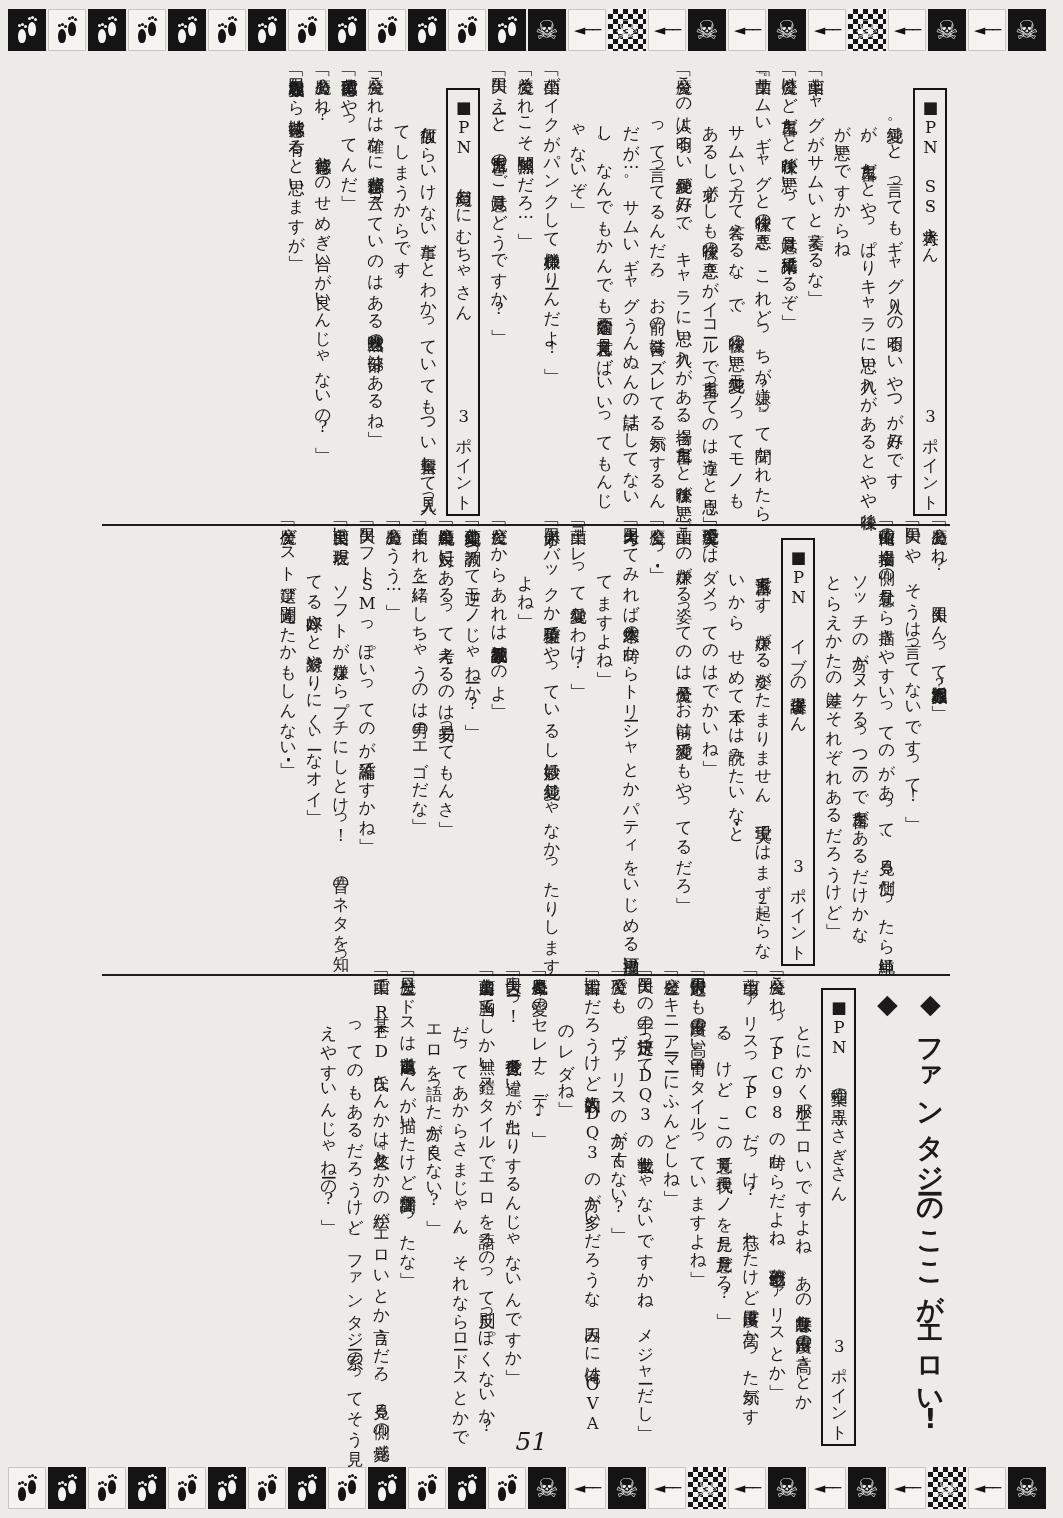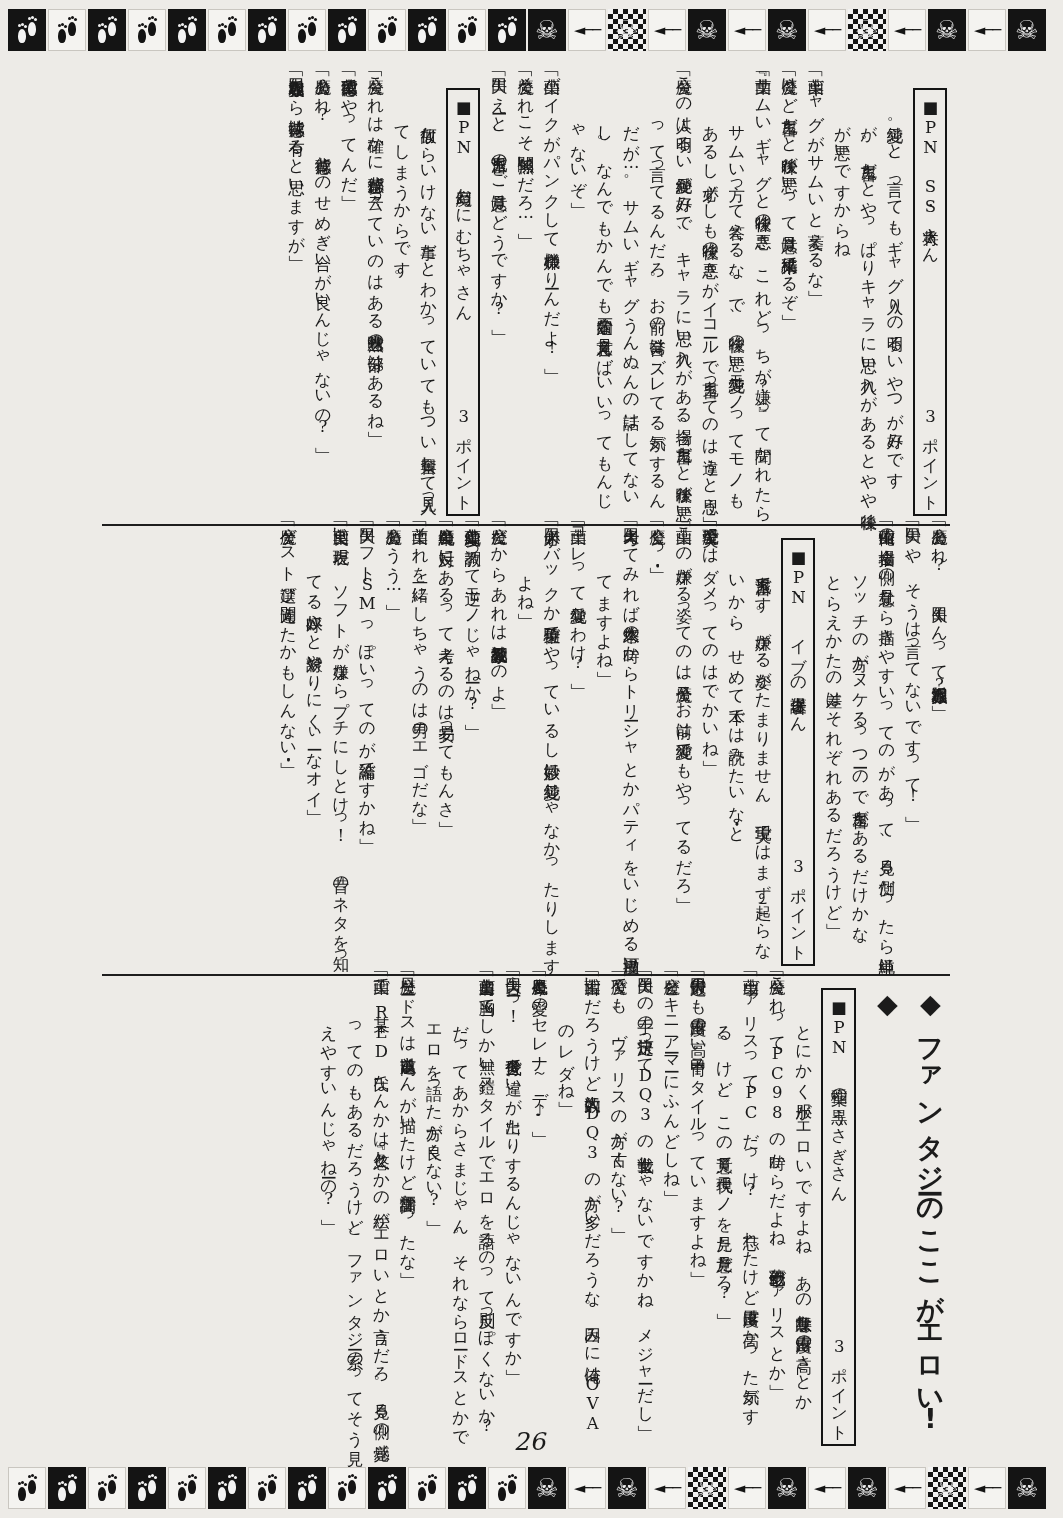--- a/index.html
+++ b/index.html
@@ -240,21 +240,21 @@
       <p class="dialogue"><span class="speaker">魔公</span><span class="speech">「でも、ヴァリスの方が古くない?」</span></p>
       <p class="dialogue"><span class="speaker">葉山</span><span class="speech">「古いだろうけど人数的にDQ3の方が多いだろうな。因みに俺はOVAのレダね」</span></p>
       <p class="dialogue"><span class="speaker">魔公</span><span class="speech">「今風と愛のセレナ～デ♪」</span></p>
       <p class="dialogue"><span class="speaker">矢田</span><span class="speech">「古ぅーっ! 多分世代で違いが出たりするんじゃないんですか」</span></p>
       <p class="dialogue"><span class="speaker">葉山</span><span class="speech">「肩当と胸当てしか無い鎧スタイルでエロを語るのって反則っぽくないか? だってあからさまじゃん。それならロードスとかでエロを語った方が良くない?」</span></p>
       <p class="dialogue"><span class="speaker">魔公</span><span class="speech">「ロードスは以前高遠さんが描いたけど評価高かったな」</span></p>
       <p class="dialogue"><span class="speaker">葉山</span><span class="speech">「で、某RED氏なんかは『悠久』とかの絵がエロいとか言うだろ。見る側の感覚ってのもあるだろうけど、ファンタジー系のってそう見えやすいんじゃねーの?」</span></p>
     </div>
   </div>
 
-<div class="page-number">26</div>
+<div class="page-number">51</div>
 
 <div class="border-strip bottom">
     <span class="tile light">
       <span class="feet">
         <i class="foot l"></i>
         <i class="foot r"></i>
       </span>
     </span>
     <span class="tile dark">
       <span class="feet">

